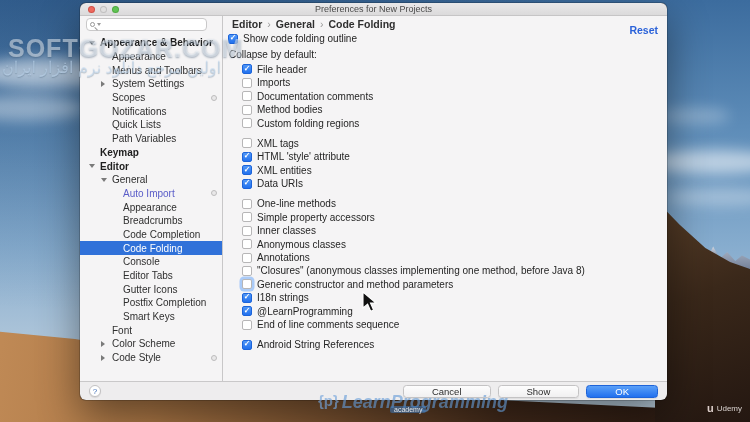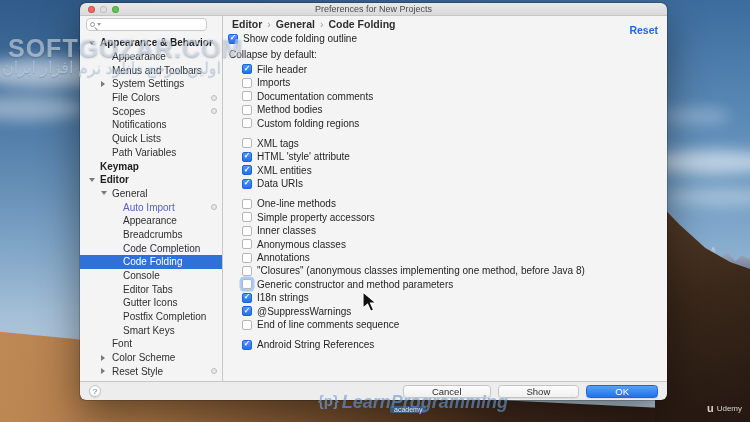--- a/index.html
+++ b/index.html
@@ -153,24 +153,20 @@
             <span class="slabel">Appearance</span>
           </div>
           <div class="srow lvl2">
             <span class="slabel">Menus and Toolbars</span>
           </div>
           <div class="srow lvl2">
             <span class="arr right"></span>
             <span class="slabel">System Settings</span>
           </div>
           <div class="srow lvl2">
-            <span class="slabel">File Colors</span>
-            <span class="ricon"></span>
-          </div>
-          <div class="srow lvl2">
             <span class="slabel">Scopes</span>
             <span class="ricon"></span>
           </div>
           <div class="srow lvl2">
             <span class="slabel">Notifications</span>
           </div>
           <div class="srow lvl2">
             <span class="slabel">Quick Lists</span>
           </div>
           <div class="srow lvl2">
@@ -220,21 +216,21 @@
           </div>
           <div class="srow lvl2">
             <span class="slabel">Font</span>
           </div>
           <div class="srow lvl2">
             <span class="arr right"></span>
             <span class="slabel">Color Scheme</span>
           </div>
           <div class="srow lvl2">
             <span class="arr right"></span>
-            <span class="slabel">Reset Style</span>
+            <span class="slabel">Code Style</span>
             <span class="ricon"></span>
           </div>
         </div>
     </div>
 
     <div class="main">
       <div class="bcrumb">
           <span>Editor</span>
           <span class="bsep">›</span>
           <span>General</span>
@@ -333,21 +329,21 @@
               <div class="crow">
                 <span class="cb on">
                   <span class="tick">✓</span>
                 </span>
                 <span class="clabel">I18n strings</span>
               </div>
               <div class="crow">
                 <span class="cb on">
                   <span class="tick">✓</span>
                 </span>
-                <span class="clabel">@SuppressWarnings</span>
+                <span class="clabel">@LearnProgramming</span>
               </div>
               <div class="crow">
                 <span class="cb"></span>
                 <span class="clabel">End of line comments sequence</span>
               </div>
             </div>
             <div class="cgroup">
               <div class="crow">
                 <span class="cb on">
                   <span class="tick">✓</span>

